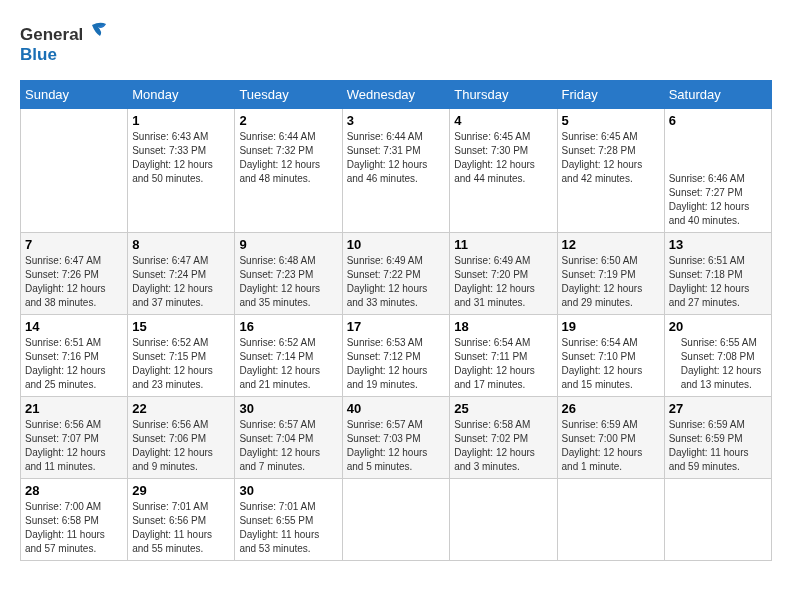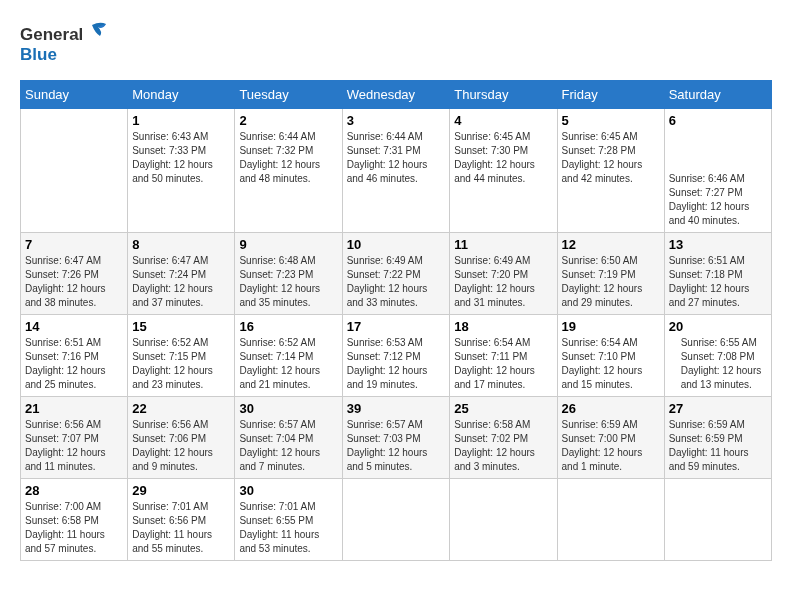--- a/index.html
+++ b/index.html
@@ -269,21 +269,21 @@
 and 9 minutes.</div>
         </td>
         <td>
           <span class="day-num">30</span>
           <div class="day-info" style="white-space: pre-line;">Sunrise: 6:57 AM
 Sunset: 7:04 PM
 Daylight: 12 hours
 and 7 minutes.</div>
         </td>
         <td>
-          <span class="day-num">39</span>
+          <span class="day-num">40</span>
           <div class="day-info" style="white-space: pre-line;">Sunrise: 6:57 AM
 Sunset: 7:03 PM
 Daylight: 12 hours
 and 5 minutes.</div>
         </td>
         <td>
           <span class="day-num">25</span>
           <div class="day-info" style="white-space: pre-line;">Sunrise: 6:58 AM
 Sunset: 7:02 PM
 Daylight: 12 hours

